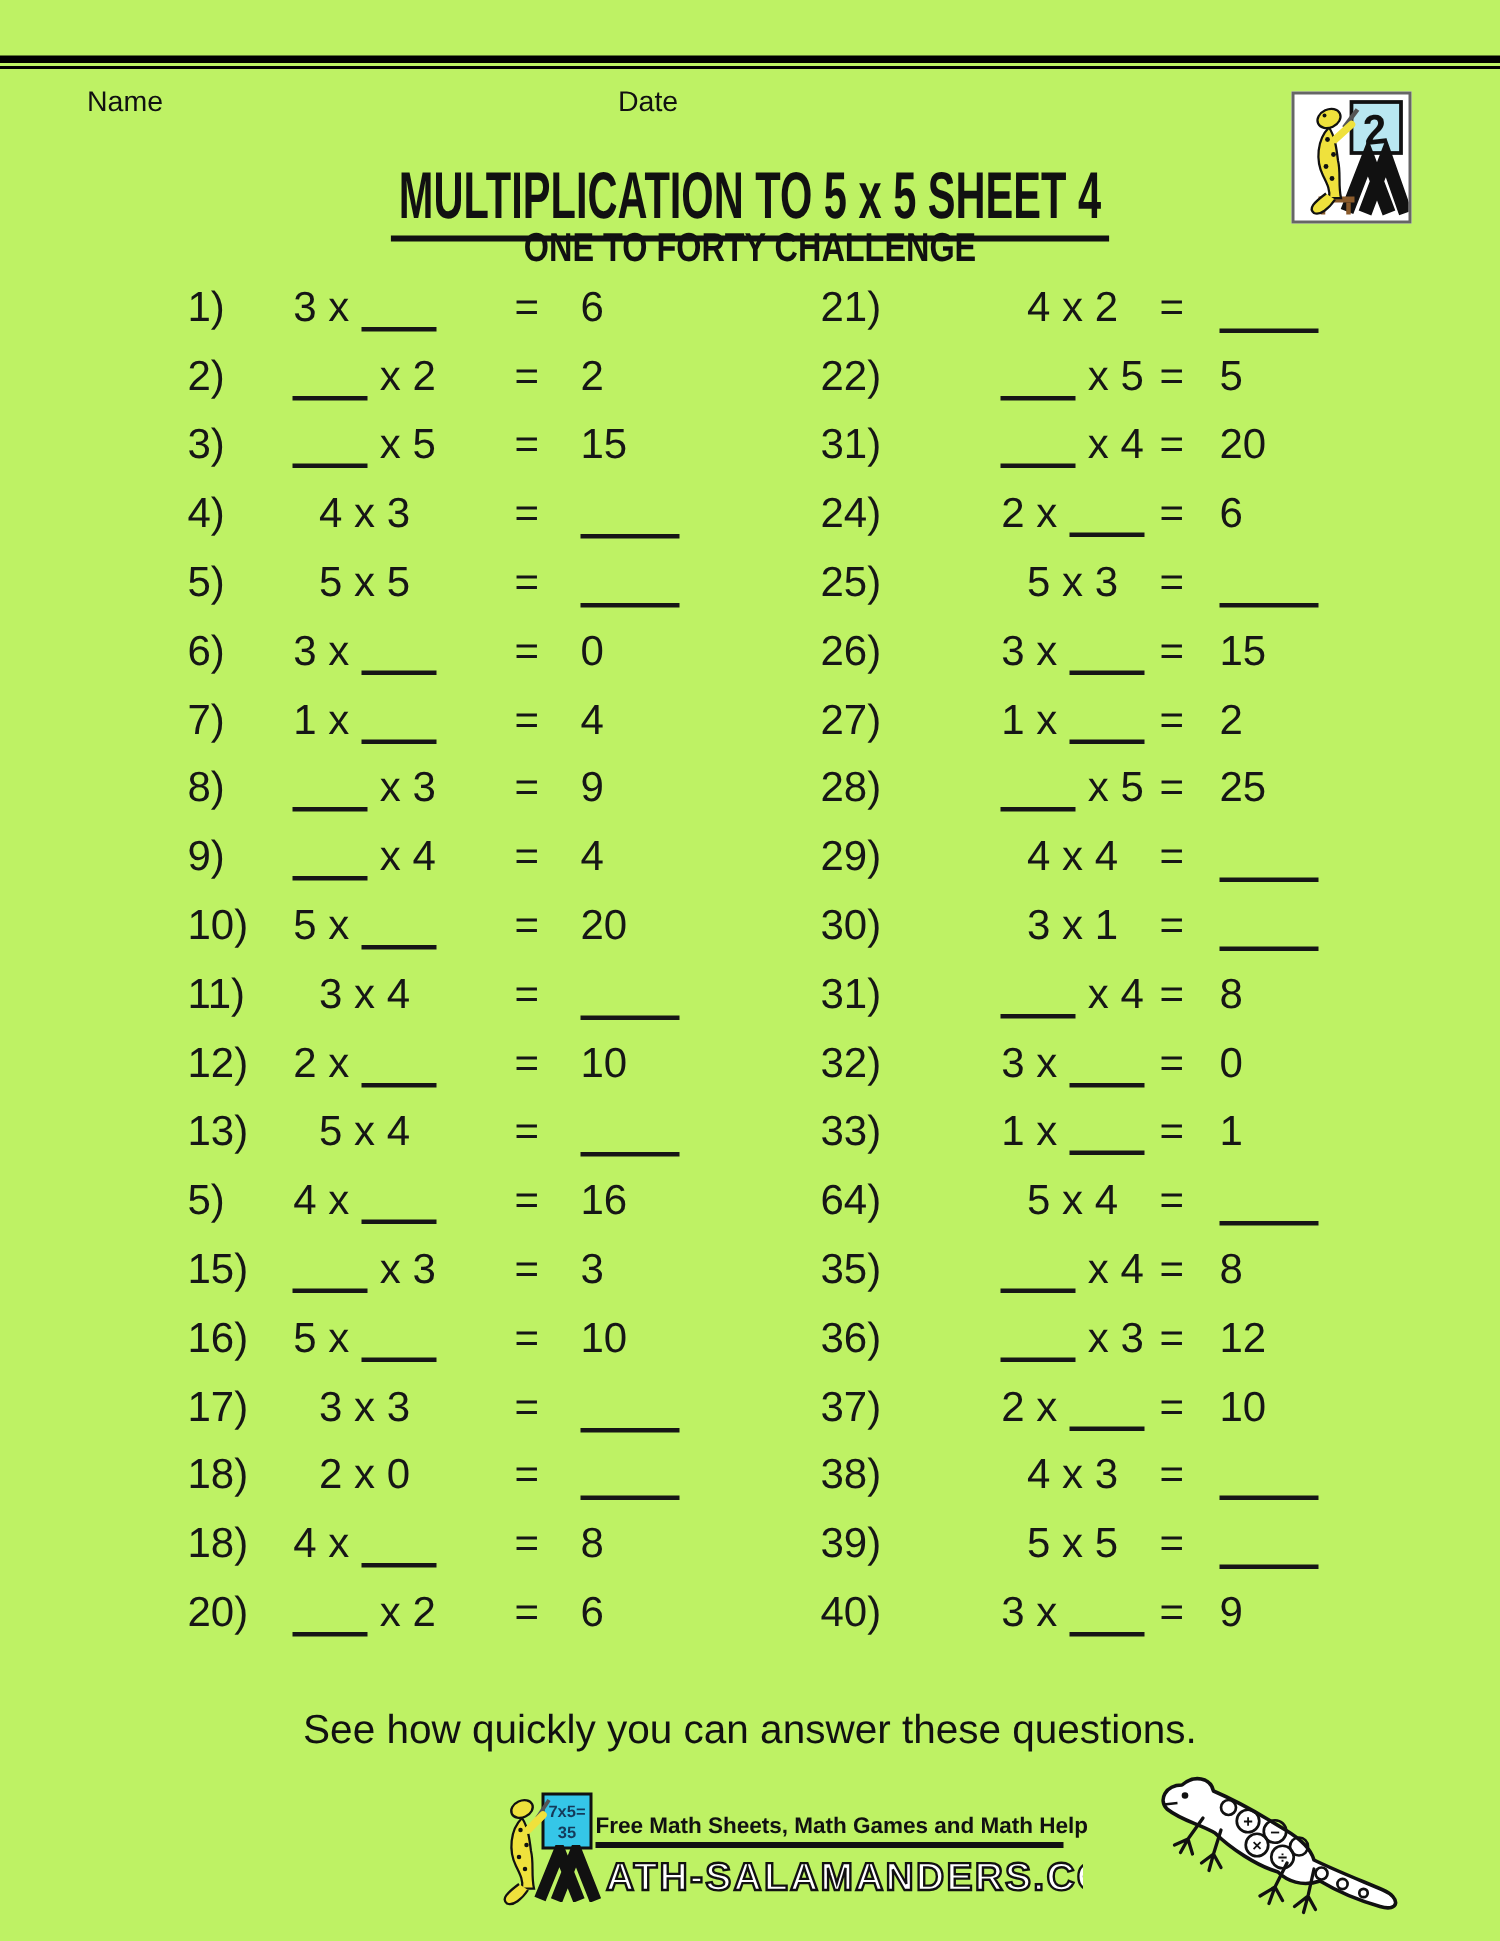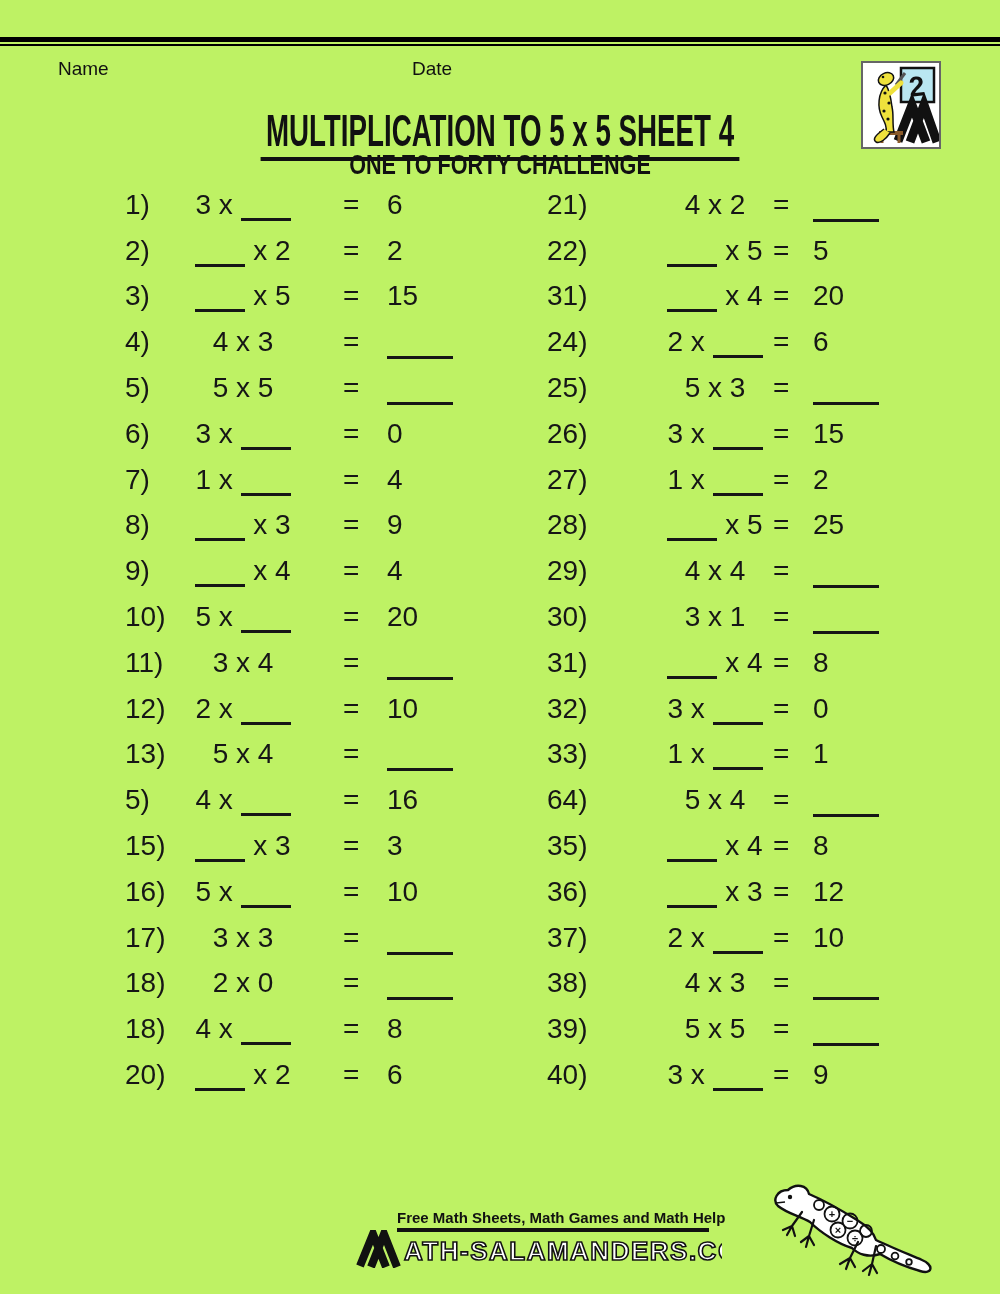--- a/index.html
+++ b/index.html
@@ -342,21 +342,38 @@
         <span class="ans"><span class="blank answer"></span></span>
       </div>
       <div class="row">
         <span class="num">40)</span>
         <span class="expr">3 x <span class="blank op"></span></span>
         <span class="eq">=</span>
         <span class="ans">9</span>
       </div>
     </div>
 
-
+  <div class="footer-note">See how quickly you can answer these questions.</div>
+
+  <div class="mini-salamander">
+    <svg width="72" height="80" viewBox="0 0 72 80">
+      <rect x="34" y="4" width="32" height="36" fill="#35c6e8" stroke="#111" stroke-width="2"></rect>
+      <text x="50" y="19" font-size="11" font-weight="bold" fill="#143a5a" text-anchor="middle">7x5=</text>
+      <text x="50" y="33" font-size="11" font-weight="bold" fill="#143a5a" text-anchor="middle">35</text>
+      <line x1="30" y1="20" x2="38" y2="8" stroke="#555" stroke-width="2.5"></line>
+      <path d="M20 20 C12 28 11 42 16 52 C19 58 21 62 20 67 L28 67 C26 58 28 50 26 42 C25 34 24 26 20 20 Z" fill="#efe13c" stroke="#111" stroke-width="1.5"></path>
+      <ellipse cx="20" cy="14" rx="7.5" ry="5.5" fill="#efe13c" stroke="#111" stroke-width="1.5" transform="rotate(-25 20 14)"></ellipse>
+      <path d="M24 28 L34 18" stroke="#efe13c" stroke-width="5" stroke-linecap="round"></path>
+      <path d="M18 64 C10 70 6 74 10 77 C14 79 20 74 24 68" fill="#efe13c" stroke="#111" stroke-width="1.5"></path>
+      <circle cx="19" cy="28" r="1.5" fill="#111"></circle>
+        <circle cx="23" cy="38" r="1.5" fill="#111"></circle>
+      <circle cx="18" cy="46" r="1.5" fill="#111"></circle>
+        <circle cx="22" cy="54" r="1.5" fill="#111"></circle>
+    </svg>
+  </div>
   <div class="tagline">Free Math Sheets, Math Games and Math Help</div>
   <div class="logo-rule"></div>
   <div class="sitename">
     <svg width="370" height="38" viewBox="0 0 370 38">
       <path d="M8 36 L21 4 L34 37 M19 37 L32 4 L45 37" fill="none" stroke="#111" stroke-width="8"></path>
       <text x="52" y="30" font-size="26" font-weight="bold" fill="#ffffff" stroke="#111" stroke-width="1.6" letter-spacing="1.5" font-family="Liberation Sans, sans-serif">ATH-SALAMANDERS.COM</text>
     </svg>
   </div>
 
   <div class="gecko">

